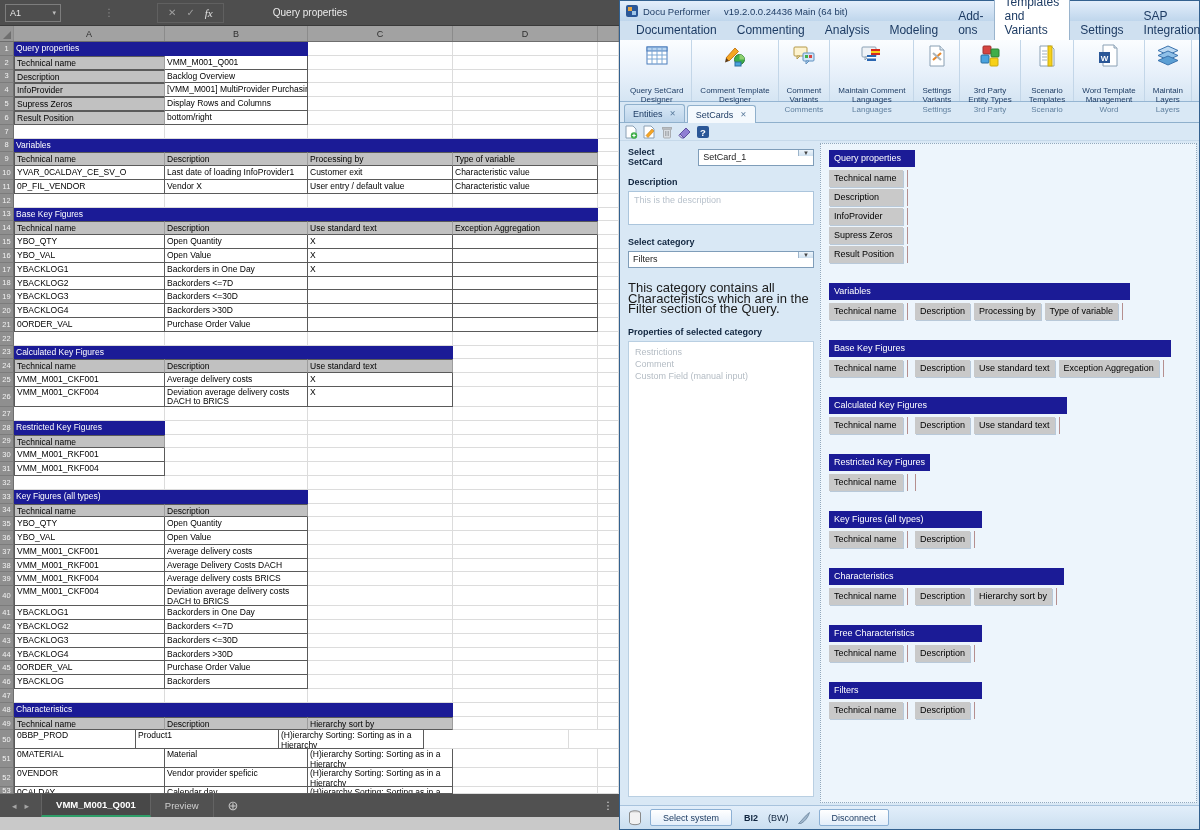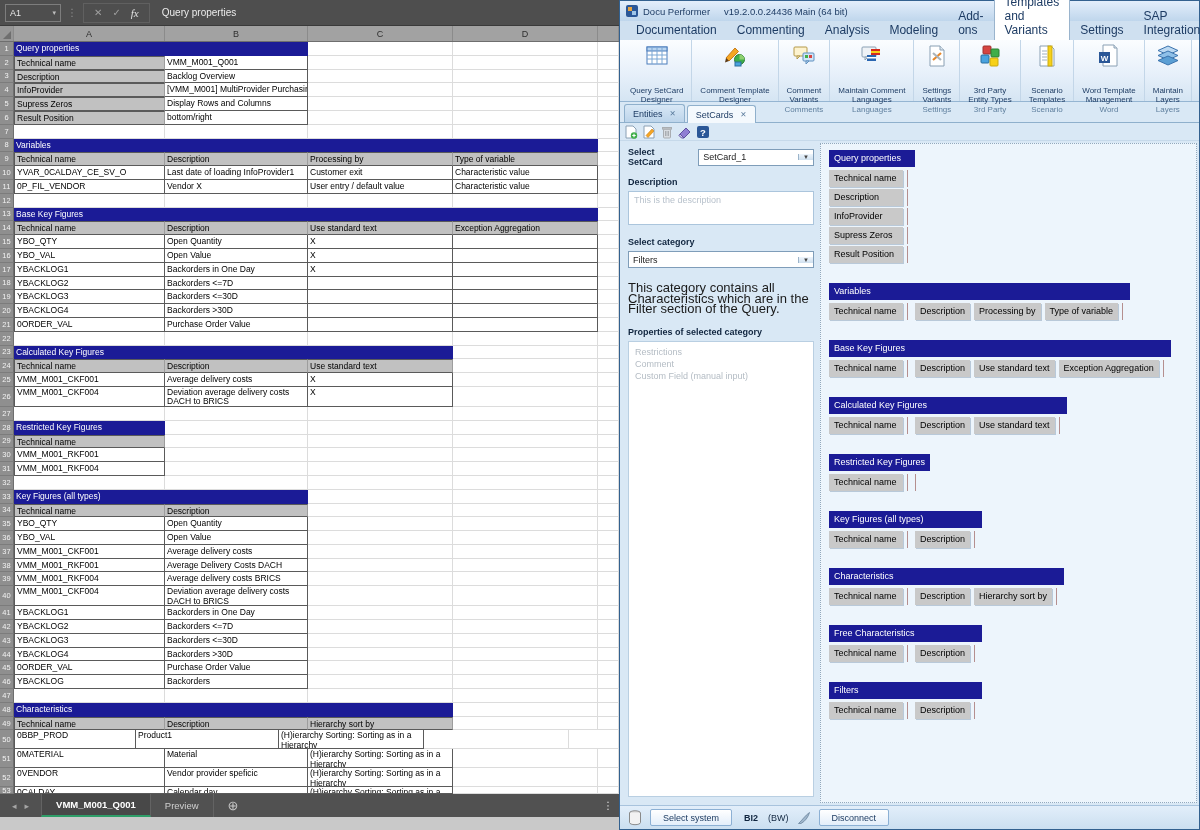--- a/index.html
+++ b/index.html
@@ -1,21 +1,21 @@
 <!DOCTYPE html>
 <html><head>
 <meta charset="utf-8">
 <style>
   * { margin:0; padding:0; box-sizing:border-box; }
   html,body { width:1200px; height:830px; overflow:hidden; font-family:"Liberation Sans", sans-serif; background:#000; }
   #stage { position:relative; width:1200px; height:830px; background:#fff; }
 
   
   #excel { position:absolute; left:0; top:0; width:619px; height:830px; background:#fff; overflow:hidden; }
-  #fbar { position:absolute; left:0; top:0; width:619px; height:26px; background:#4e4e4e; display:flex; align-items:center; border-bottom:1px solid #3a3a3a; }
+  #fbar { position:absolute; left:0; top:0; width:619px; height:26px; background:#4e4e4e; display:flex; align-items:center; border-bottom:1px solid #3a3a3a;gap:37px; }
   #namebox { margin-left:5px; width:56px; height:18px; border:1px solid #7d7d7d; color:#e8e8e8; font-size:9px; display:flex; align-items:center; padding:0 4px; }
   #namebox .nb-val { flex:1; }
   #namebox .nb-caret { font-size:7px; color:#bdbdbd; }
   .fb-dots { color:#8f8f8f; font-size:10px; margin:0 6px; }
   #fb-btns { display:flex; align-items:center; gap:10px; border:1px solid #606060; height:20px; padding:0 10px; }
   .fb-ico { color:#9f9f9f; font-size:10px; }
   .fb-fx { color:#e0e0e0; font-style:italic; font-family:"Liberation Serif", serif; font-size:11px; }
   #fb-text { color:#ececec; font-size:10px; margin-left:12px; }
 
   #colhead { position:absolute; left:0; top:26px; width:619px; height:16px; display:flex; background:#a2a2a2; border-bottom:1px solid #6e6e6e; }
@@ -70,21 +70,21 @@
   .dtab.active { background:#f4f9fd; position:relative; top:1px; }
   .dtab .dx { margin-left:7px; font-size:7.5px; color:#56789a; }
 
   #smalltb { height:18px; display:flex; align-items:center; padding:1px 4px; border-bottom:1px solid #c6d9ea; flex-shrink:0; }
   .tbico { width:14px; height:14px; margin-right:4px; }
 
   #content { flex:1; display:flex; overflow:hidden; }
   #formpanel { width:200px; flex-shrink:0; padding:6px 6px 8px 8px; display:flex; flex-direction:column; }
   .flabel { font-size:9px; font-weight:bold; color:#10253f; }
   .frow { display:flex; align-items:center; }
-  .combo { display:flex; height:17px; background:#fff; border:1px solid #7f9db9; align-items:center; }
+  .combo { display:flex; height:17px; background:#fff; border:1px solid #7f9db9; align-items:flex-start; }
   .combo .cval { flex:1; font-size:9px; color:#222; padding:2px 4px; overflow:hidden; white-space:nowrap; }
   .combo .cbtn { width:15px; background:linear-gradient(#eef5fc,#cfe0ef); border-left:1px solid #9cb4ca; display:flex; align-items:center; justify-content:center; font-size:6px; color:#444; }
   #setcard-combo { width:118px; margin-left:8px; }
   #descbox { margin-top:4px; width:186px; height:34px; background:#fff; border:1px solid #abc5dc; font-size:9px; color:#b8c2cc; padding:3px 5px; }
   #cat-combo { margin-top:4px; width:186px; }
   #cathelp { margin-top:15px; width:186px; font-size:13px; line-height:10.5px; color:#1a1a1a; }
   #propsbox { margin-top:4px; width:186px; flex:1; background:#fff; border:1px solid #b9cfe2; padding:4px 6px; }
   .propitem { font-size:9px; color:#b4bcc4; line-height:12px; }
   .mt10 { margin-top:10px; } .mt12 { margin-top:12px; }
 

